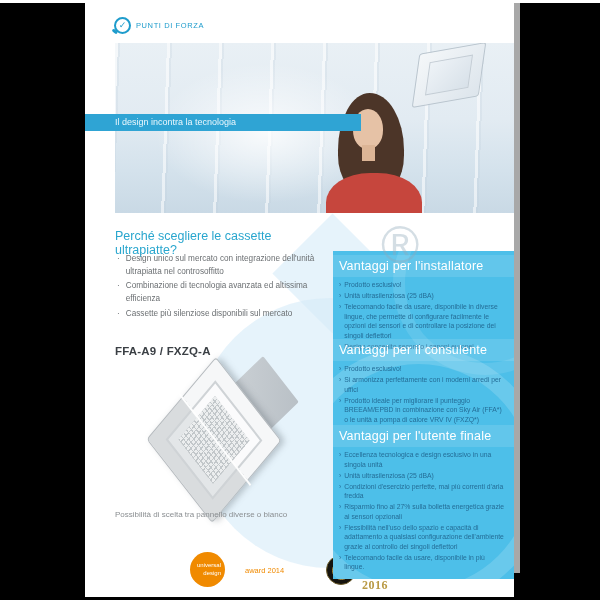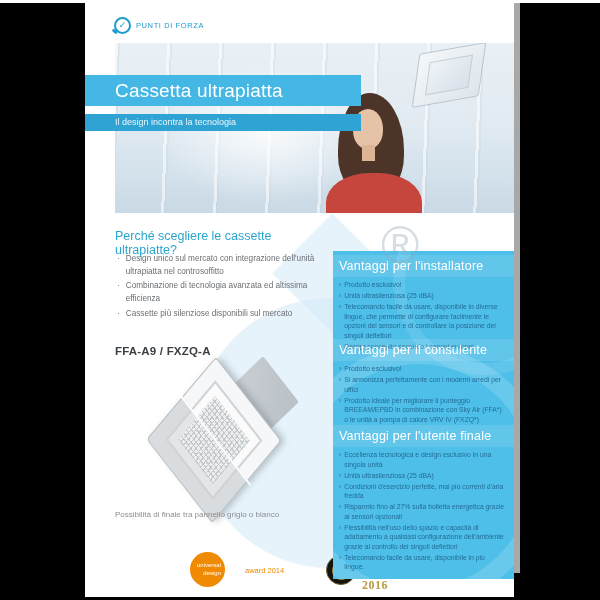--- a/index.html
+++ b/index.html
@@ -134,23 +134,20 @@
       <div class="inner"></div>
     </div>
     <div class="woman">
       <div class="hair"></div>
       <div class="face"></div>
       <div class="neck"></div>
       <div class="top"></div>
     </div>
   </div>
 
-  <div class="hero-title-box">
-    <div class="hero-title">Cassetta ultrapiatta</div>
-  </div>
   <div class="hero-sub-box">
     <div class="hero-sub">Il design incontra la tecnologia</div>
   </div>
 
   <div class="intro-heading">Perché scegliere le cassette ultrapiatte?</div>
   <div class="intro-list">
       <div class="li">
         <span class="marker">·</span>
         <span class="li-text">Design unico sul mercato con integrazione dell'unità ultrapiatta nel controsoffitto</span>
       </div>
@@ -167,21 +164,21 @@
   <div class="model">FFA-A9 / FXZQ-A</div>
 
   <div class="product">
     <div class="plenum"></div>
     <div class="cassette">
       <div class="frame"></div>
       <div class="mesh"></div>
       <div class="split"></div>
     </div>
   </div>
-  <div class="caption">Possibilità di finale tra pannello grigio o bianco</div>
+  <div class="caption">Possibilità di scelta tra pannello diverse o bianco</div>
 
   <div class="awards">
     <div class="ud-badge">
       <span>universal</span>
       <span>design</span>
     </div>
     <div class="ud-suffix">award 2014</div>
     <div class="gda">
       <div class="medal">
         <div class="crown"></div>

